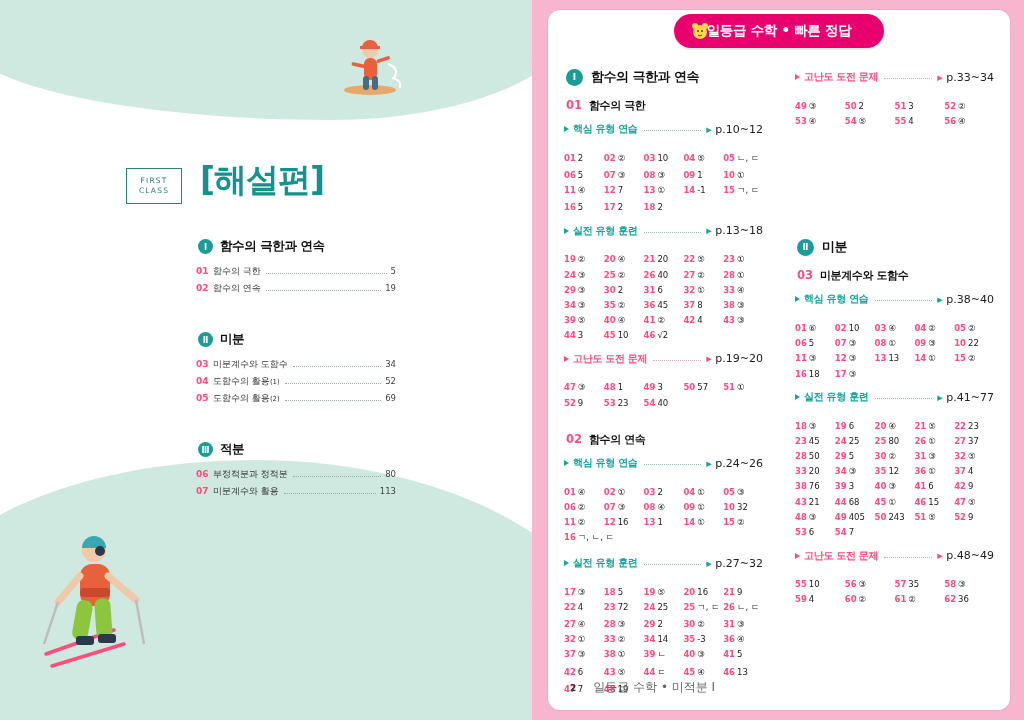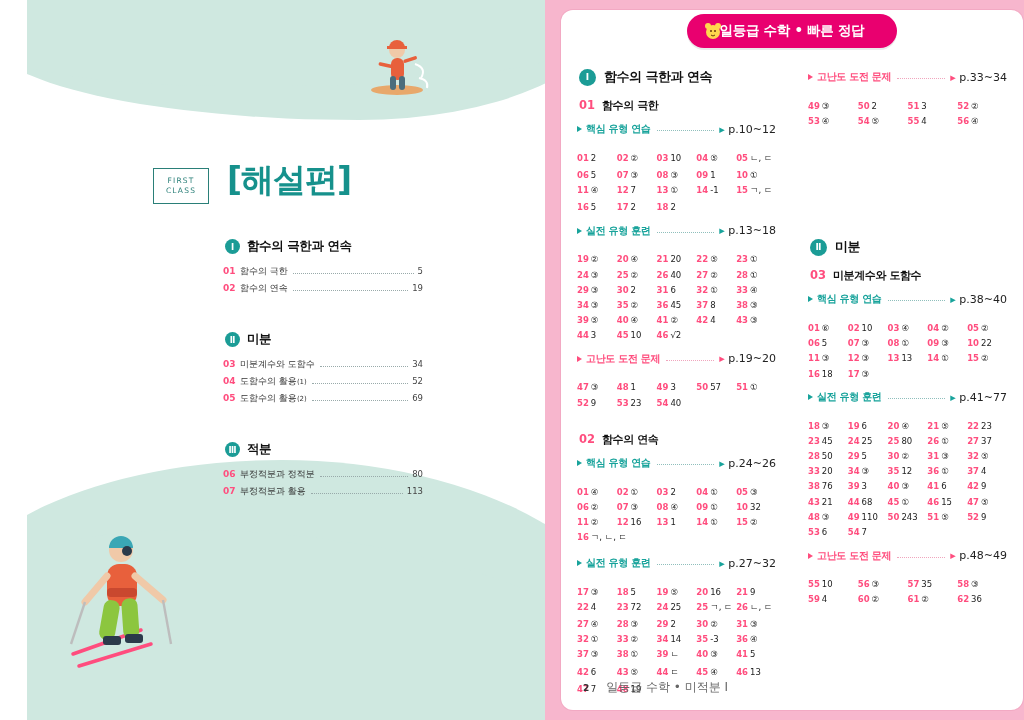--- a/index.html
+++ b/index.html
@@ -1,21 +1,21 @@
 <!DOCTYPE html>
 <html><head>
 <meta charset="utf-8">
 <style>
   html,body{margin:0;padding:0;}
   body{width:1024px;height:720px;overflow:hidden;background:#ffffff;
        font-family:"DejaVu Sans","Liberation Sans",sans-serif;}
   .page{position:relative;width:1024px;height:720px;display:flex;}
 
   
-  .left{position:relative;width:532px;height:720px;background:#ffffff;overflow:hidden;margin-left:27px;}
+  .left{position:relative;width:532px;height:720px;background:#ffffff;overflow:hidden;}
   .mint-top{position:absolute;left:-40px;top:0;width:620px;height:120px;background:#cfe8e0;
             border-bottom-left-radius:60% 70%;border-bottom-right-radius:40% 90%;}
   .mint-top2{position:absolute;left:-60px;top:0;width:640px;height:86px;background:#cfe8e0;
              border-radius:0 0 50% 40%/0 0 70% 60%;}
   .mint-bottom{position:absolute;left:-80px;bottom:-40px;width:700px;height:300px;background:#cfe8e0;
                border-top-left-radius:55% 60%;border-top-right-radius:60% 80%;}
   .mint-bottom2{position:absolute;left:-120px;bottom:-60px;width:760px;height:250px;background:#cfe8e0;
                 border-top-right-radius:70% 90%;border-top-left-radius:40% 50%;}
 
   .firstclass-badge{position:absolute;left:126px;top:168px;width:54px;height:34px;
@@ -186,21 +186,21 @@
           <span class="toc-head-title">적분</span>
         </div>
         <div class="toc-row">
           <span class="toc-num">06</span>
           <span class="toc-title">부정적분과 정적분</span>
           <span class="toc-dots"></span>
           <span class="toc-page">80</span>
         </div>
         <div class="toc-row">
           <span class="toc-num">07</span>
-          <span class="toc-title">부정적분과 활용</span>
+          <span class="toc-title">미분계수와 활용</span>
           <span class="toc-dots"></span>
           <span class="toc-page">113</span>
         </div>
       </div>
 
     </div>
   </div>
 
   <div class="right">
     <div class="rsheet">
@@ -471,21 +471,21 @@
               <div class="ai"><b>39</b><span>3</span></div>
               <div class="ai"><b>40</b><span>③</span></div>
               <div class="ai"><b>41</b><span>6</span></div>
               <div class="ai"><b>42</b><span>9</span></div>
               <div class="ai"><b>43</b><span>21</span></div>
               <div class="ai"><b>44</b><span>68</span></div>
               <div class="ai"><b>45</b><span>①</span></div>
               <div class="ai"><b>46</b><span>15</span></div>
               <div class="ai"><b>47</b><span>⑤</span></div>
               <div class="ai"><b>48</b><span>③</span></div>
-              <div class="ai"><b>49</b><span>110</span></div>
+              <div class="ai"><b>49</b><span>405</span></div>
               <div class="ai"><b>50</b><span>243</span></div>
               <div class="ai"><b>51</b><span>⑤</span></div>
               <div class="ai"><b>52</b><span>9</span></div>
               <div class="ai"><b>53</b><span>6</span></div>
               <div class="ai"><b>54</b><span>7</span></div>
             </div>
 
           <div class="band hard">
             <span class="tri"></span>
             <span class="lbl">고난도 도전 문제</span>

